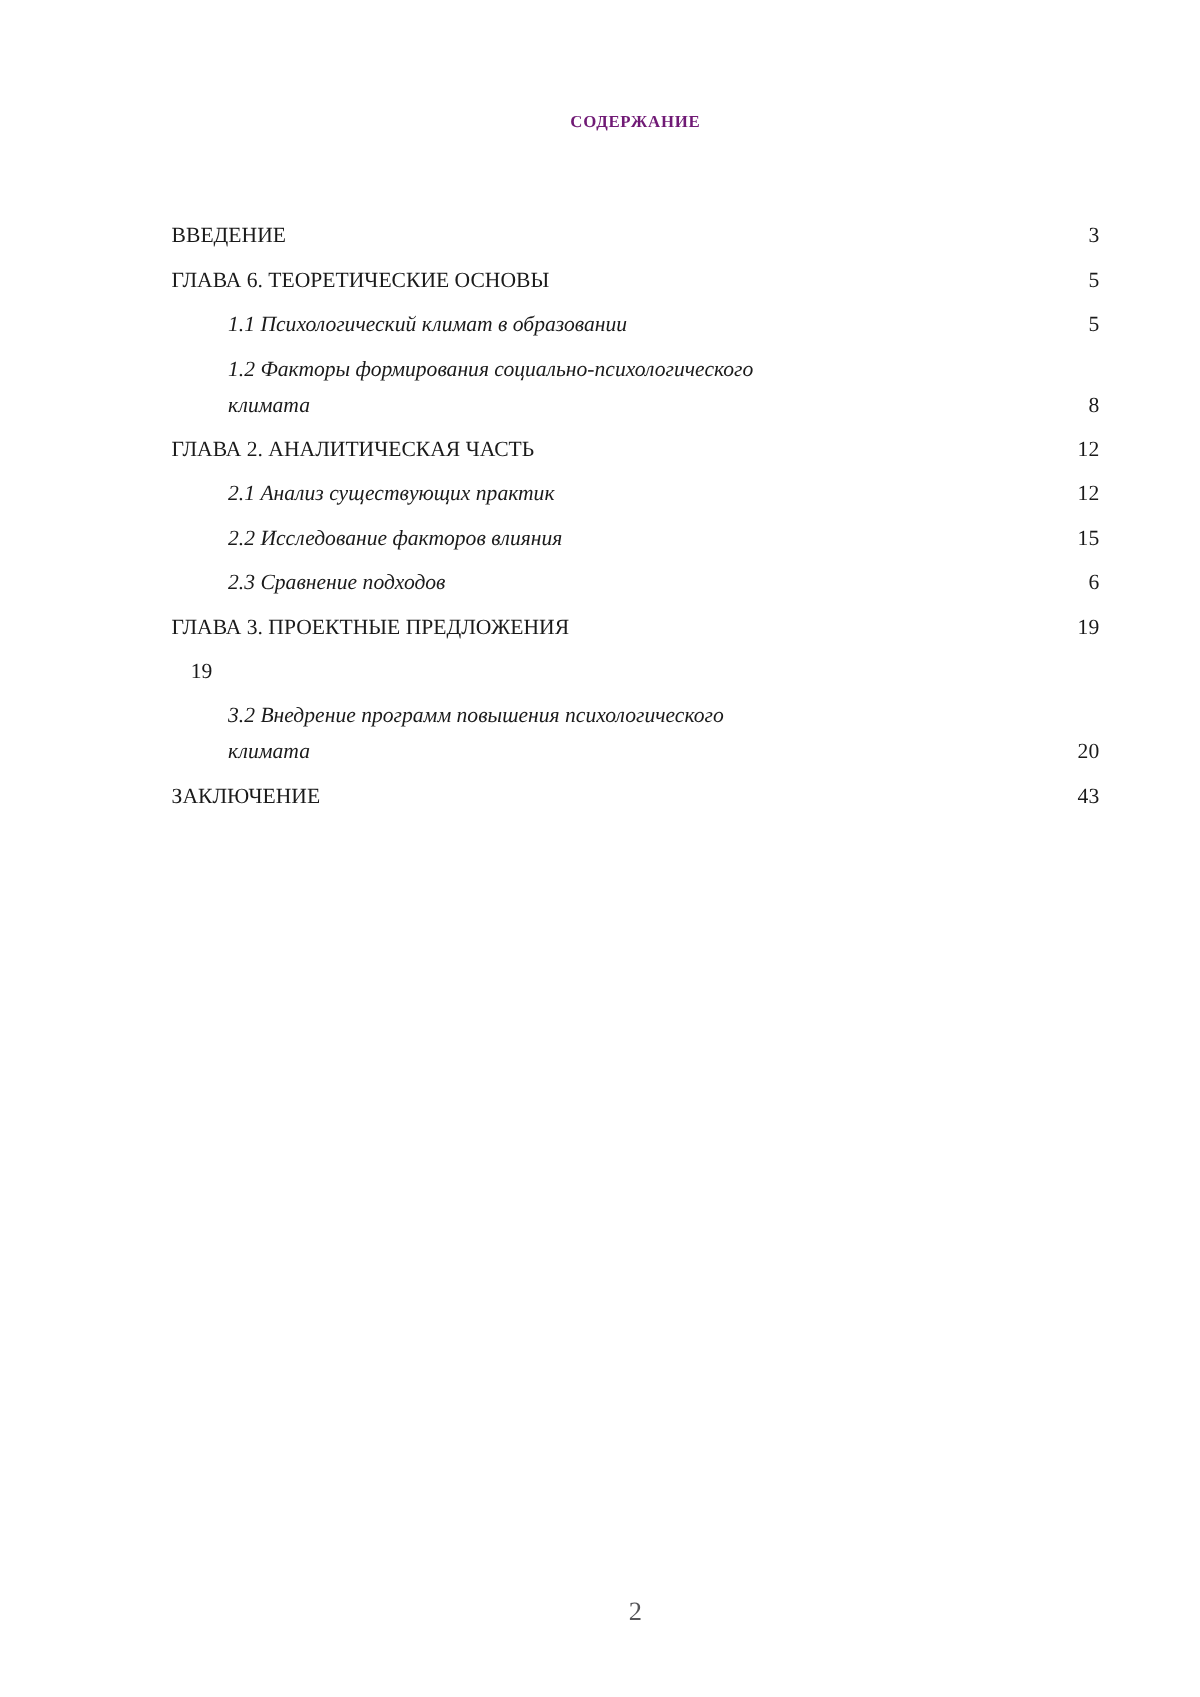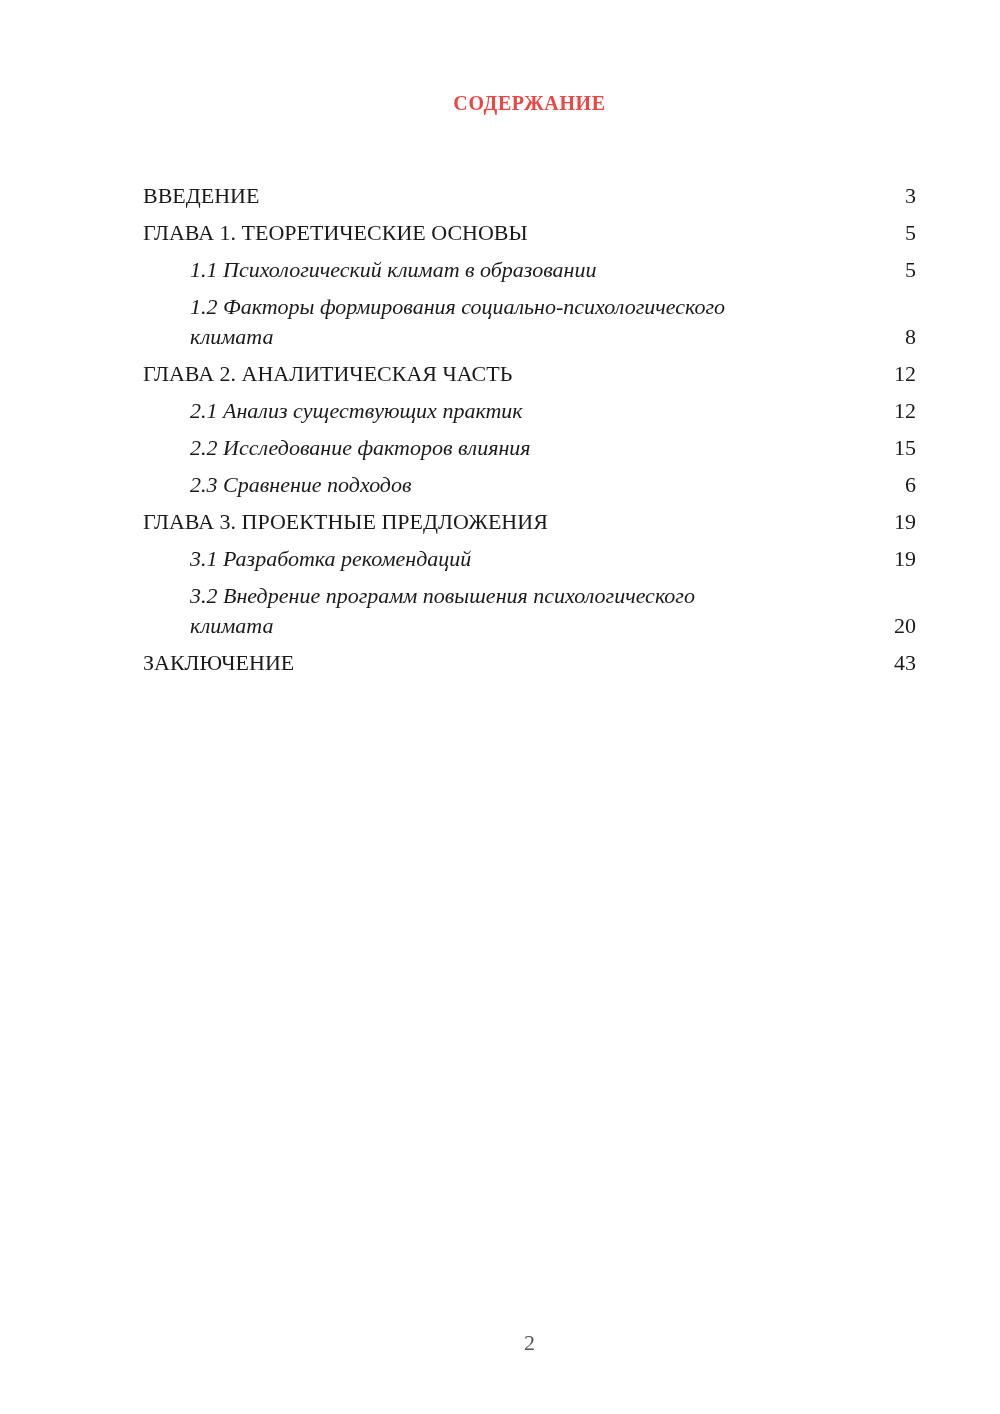--- a/index.html
+++ b/index.html
@@ -16,33 +16,33 @@
   }
   .content {
     position: absolute;
     left: 143px;
     top: 88px;
     width: 773px;
   }
   .doc-title {
     margin: 0 0 63px 0;
     text-align: center;
-    font-size: 20px;
+    font-size: 14px;
     font-weight: bold;
     line-height: 30px;
     letter-spacing: 0.6px;
-    color: #ef4444;
+    color: #701a75;
   }
   .toc-list { margin: 0; padding: 0; }
   .toc-row {
     display: flex;
     justify-content: space-between;
     align-items: flex-end;
     margin-bottom: 7px;
-    font-size: 22px;
+    font-size: 18px;
     line-height: 30px;
   }
   .toc-text {
     white-space: pre-line;
     padding-right: 24px;
   }
   .toc-row.level-1 .toc-text { padding-left: 47px; font-style: italic; }
   .toc-page {
     flex: 0 0 auto;
     text-align: right;
@@ -66,21 +66,21 @@
   <div class="content">
     <h1 class="doc-title">СОДЕРЖАНИЕ</h1>
 
     <div class="toc-list">
   <div class="toc-row level-0">
     <span class="toc-text">ВВЕДЕНИЕ</span>
     <span class="toc-page">3</span>
   </div>
 
   <div class="toc-row level-0">
-    <span class="toc-text">ГЛАВА 1. ТЕОРЕТИЧЕСКИЕ ОСНОВЫ</span>
+    <span class="toc-text">ГЛАВА 6. ТЕОРЕТИЧЕСКИЕ ОСНОВЫ</span>
     <span class="toc-page">5</span>
   </div>
 
   <div class="toc-row level-1">
     <span class="toc-text">1.1 Психологический климат в образовании</span>
     <span class="toc-page">5</span>
   </div>
 
   <div class="toc-row level-1">
     <span class="toc-text">1.2 Факторы формирования социально-психологического
@@ -108,21 +108,20 @@
     <span class="toc-text">2.3 Сравнение подходов</span>
     <span class="toc-page">6</span>
   </div>
 
   <div class="toc-row level-0">
     <span class="toc-text">ГЛАВА 3. ПРОЕКТНЫЕ ПРЕДЛОЖЕНИЯ</span>
     <span class="toc-page">19</span>
   </div>
 
   <div class="toc-row level-1">
-    <span class="toc-text">3.1 Разработка рекомендаций</span>
     <span class="toc-page">19</span>
   </div>
 
   <div class="toc-row level-1">
     <span class="toc-text">3.2 Внедрение программ повышения психологического
 климата</span>
     <span class="toc-page">20</span>
   </div>
 
 

